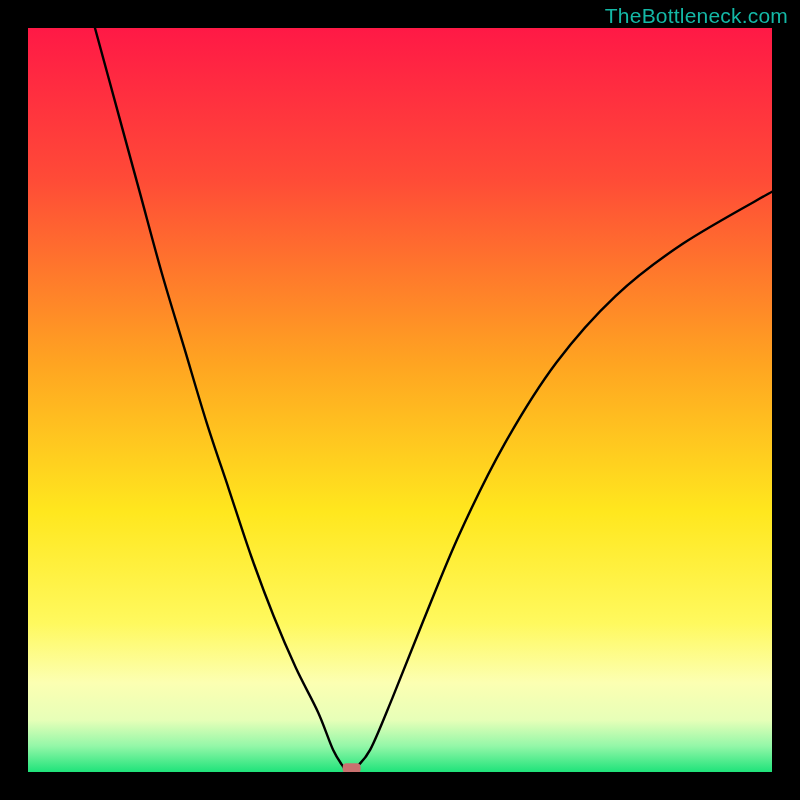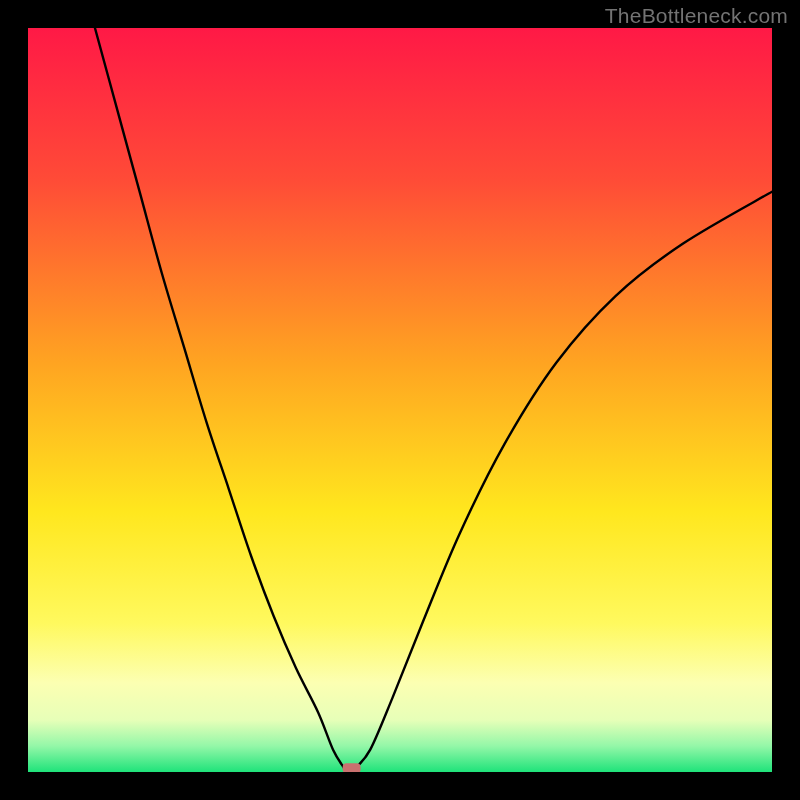--- a/index.html
+++ b/index.html
@@ -24,21 +24,21 @@
     left: 28px;
     top: 28px;
     width: 744px;
     height: 744px;
     overflow: hidden;
   }
   .watermark {
     position: absolute;
     top: 4px;
     right: 12px;
-    color: #737373;
+    color: #14b8a6;
     font-size: 21px;
     font-weight: 500;
     letter-spacing: 0.2px;
     z-index: 5;
     user-select: none;
   }
   svg {
     display: block;
   }
 </style>

